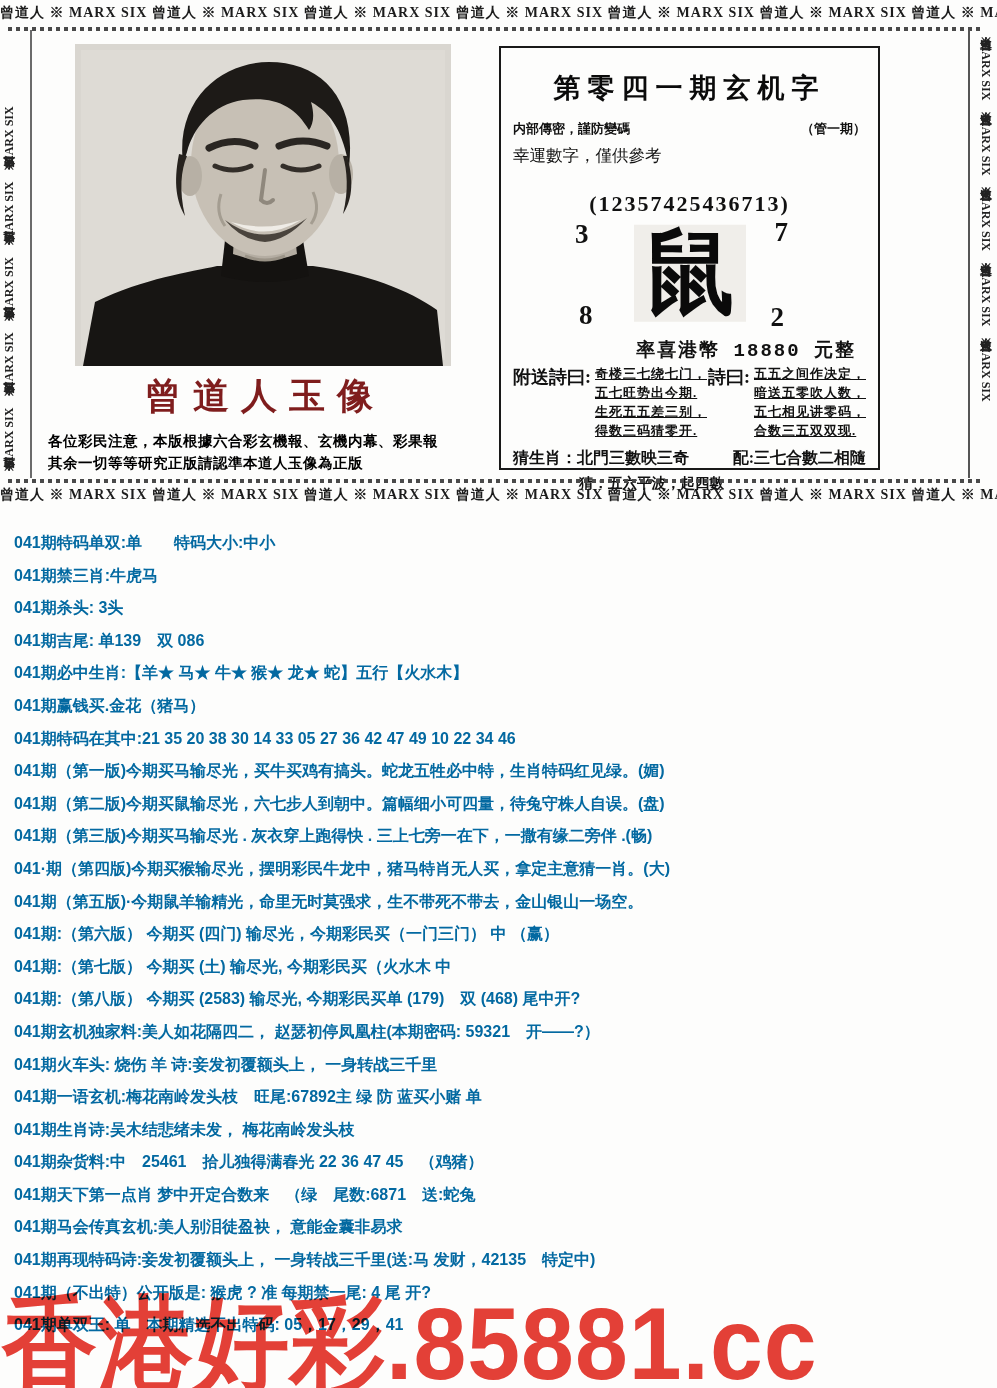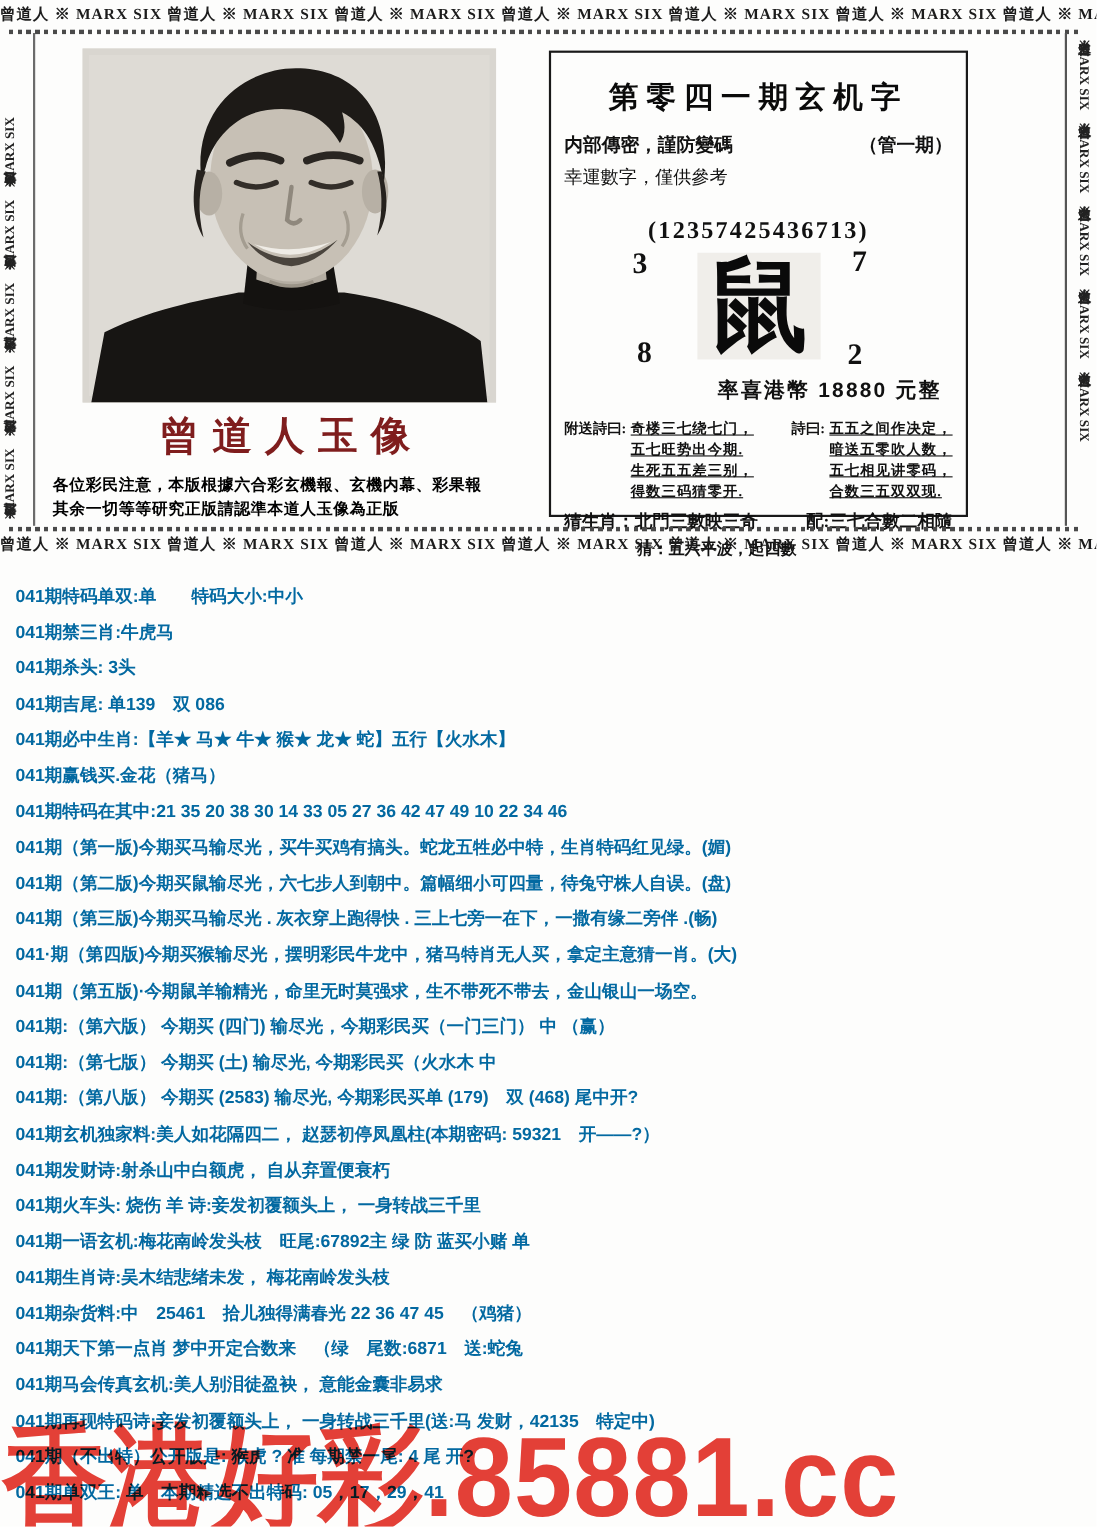--- a/index.html
+++ b/index.html
@@ -31,39 +31,39 @@
     font-family:Liberation Sans, sans-serif;font-size:36px;font-weight:900;letter-spacing:12px;
     color:#7f1d1d;white-space:nowrap;}
   .photo-note{position:absolute;left:48px;top:430px;width:428px;font-size:14.5px;line-height:22px;
     font-weight:bold;color:#000000;letter-spacing:0.5px;}
 
   
   .panel{position:absolute;left:499px;top:46px;width:381px;height:424px;border:2px solid #191919;
     box-sizing:border-box;padding:10px 12px 8px 12px;display:flex;flex-direction:column;}
   .panel-title{text-align:center;font-family:"Liberation Serif",serif;font-size:27px;
     font-weight:900;letter-spacing:7px;margin-top:12px;color:#0a0a0a;white-space:nowrap;}
-  .panel-row1{display:flex;justify-content:space-between;margin-top:14px;font-size:17px;
+  .panel-row1{display:flex;justify-content:space-between;margin-top:14px;font-size:13px;
     font-weight:bold;font-family:"Liberation Serif",serif;}
   .panel-row2{margin-top:7px;font-size:16.5px;font-weight:normal;font-family:"Liberation Serif",serif;}
   .panel-lucky{margin-top:24px;text-align:center;font-size:22px;font-weight:bold;
     font-family:"Liberation Serif",serif;letter-spacing:2px;}
   .zodiac{position:relative;flex:1;min-height:116px;}
   .zodiac-char{position:absolute;left:50%;top:50%;transform:translate(-50%,-52%);
     font-family:"Liberation Serif",serif;font-size:92px;font-weight:900;color:#0a0a0a;
     background:#f0eeea;padding:0 10px;line-height:1.05;}
   .zn{position:absolute;font-family:"Liberation Serif",serif;font-size:27px;font-weight:bold;}
   .zn-tl{left:62px;top:2px;}
   .zn-tr{right:78px;top:0px;}
   .zn-bl{left:66px;bottom:2px;}
   .zn-br{right:82px;bottom:0px;}
   .panel-price{text-align:right;padding-right:10px;font-size:19px;font-weight:bold;
-    font-family:Liberation Sans, sans-serif;letter-spacing:2px;margin:4px 0 12px 0;}
+    font-family:Liberation Mono, monospace;letter-spacing:2px;margin:4px 0 1px 0;}
   .poems{display:flex;justify-content:space-between;}
   .poem{display:flex;}
-  .poem-label{font-size:13px;font-weight:bold;white-space:nowrap;margin-right:4px;
+  .poem-label{font-size:18px;font-weight:bold;white-space:nowrap;margin-right:4px;
     font-family:"Liberation Serif",serif;padding-top:1px;}
   .poem-lines div{font-size:13px;font-weight:bold;line-height:19px;white-space:nowrap;
     font-family:"Liberation Serif",serif;letter-spacing:1px;text-decoration:underline;}
   .guess-row{display:flex;justify-content:space-between;margin-top:8px;font-size:16px;
     font-weight:bold;font-family:"Liberation Serif",serif;white-space:nowrap;}
   .guess2{margin-top:5px;margin-left:66px;font-size:14.5px;font-weight:bold;
     font-family:"Liberation Serif",serif;}
 
   
   .body-lines{position:absolute;left:14px;top:527px;width:980px;}
@@ -184,21 +184,20 @@
     <div class="bl">041期特码在其中:21 35 20 38 30 14 33 05 27 36 42 47 49 10 22 34 46</div>
     <div class="bl">041期（第一版)今期买马输尽光，买牛买鸡有搞头。蛇龙五牲必中特，生肖特码红见绿。(媚)</div>
     <div class="bl">041期（第二版)今期买鼠输尽光，六七步人到朝中。篇幅细小可四量，待兔守株人自误。(盘)</div>
     <div class="bl">041期（第三版)今期买马输尽光 . 灰衣穿上跑得快 . 三上七旁一在下，一撒有缘二旁伴 .(畅)</div>
     <div class="bl">041·期（第四版)今期买猴输尽光，摆明彩民牛龙中，猪马特肖无人买，拿定主意猜一肖。(大)</div>
     <div class="bl">041期（第五版)·今期鼠羊输精光，命里无时莫强求，生不带死不带去，金山银山一场空。</div>
     <div class="bl">041期:（第六版） 今期买 (四门) 输尽光，今期彩民买（一门三门） 中 （赢）</div>
     <div class="bl">041期:（第七版） 今期买 (土) 输尽光, 今期彩民买（火水木 中</div>
     <div class="bl">041期:（第八版） 今期买 (2583) 输尽光, 今期彩民买单 (179)　双 (468) 尾中开?</div>
     <div class="bl">041期玄机独家料:美人如花隔四二， 赵瑟初停凤凰柱(本期密码: 59321　开——?）</div>
-    <div class="bl">041期发财诗:射杀山中白额虎， 自从弃置便衰朽</div>
     <div class="bl">041期火车头: 烧伤 羊 诗:妾发初覆额头上， 一身转战三千里</div>
     <div class="bl">041期一语玄机:梅花南岭发头枝　旺尾:67892主 绿 防 蓝买小赌 单</div>
     <div class="bl">041期生肖诗:吴木结悲绪未发， 梅花南岭发头枝</div>
     <div class="bl">041期杂货料:中　25461　拾儿独得满春光 22 36 47 45　（鸡猪）</div>
     <div class="bl">041期天下第一点肖 梦中开定合数来　（绿　尾数:6871　送:蛇兔</div>
     <div class="bl">041期马会传真玄机:美人别泪徒盈袂， 意能金囊非易求</div>
     <div class="bl">041期再现特码诗:妾发初覆额头上， 一身转战三千里(送:马 发财，42135　特定中)</div>
     <div class="bl">041期（不出特）公开版是: 猴虎 ? 准 每期禁一尾: 4 尾 开?</div>
     <div class="bl">041期单双王: 单　本期精选不出特码: 05，17，29，41</div>
   </div>

